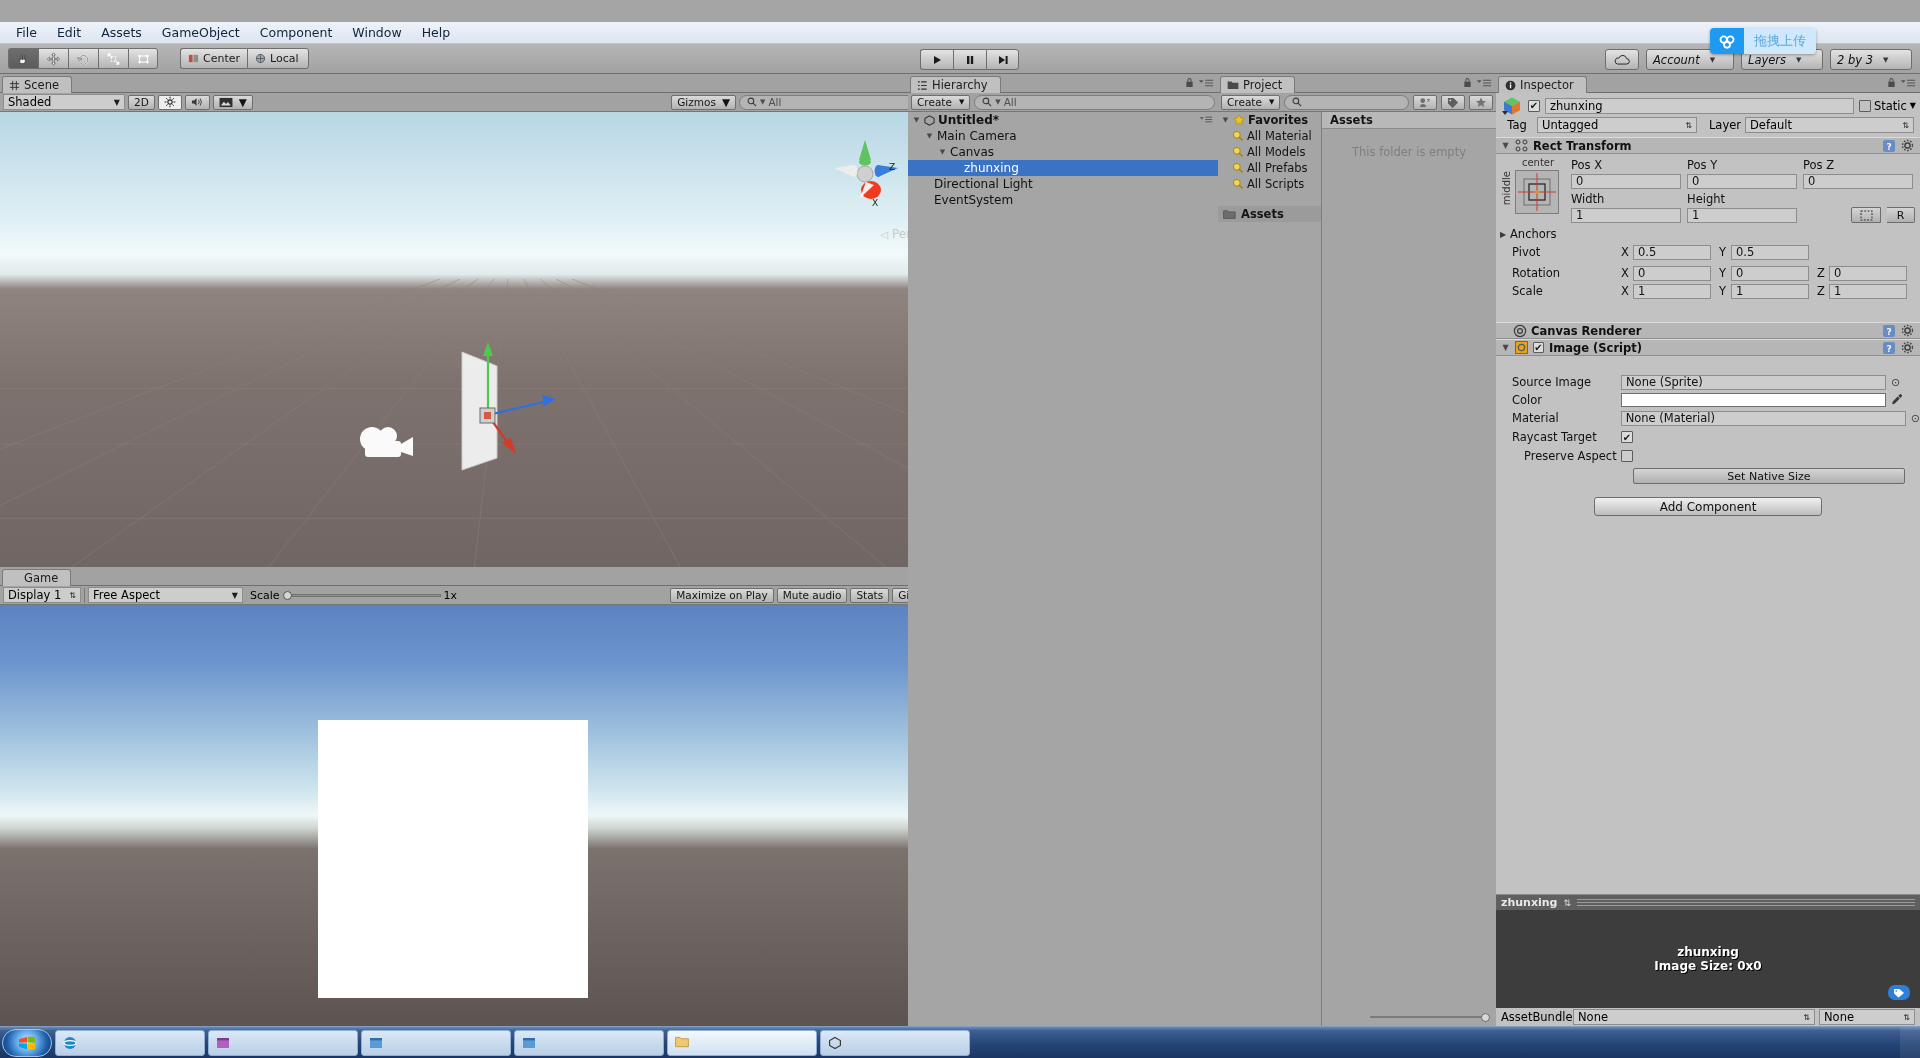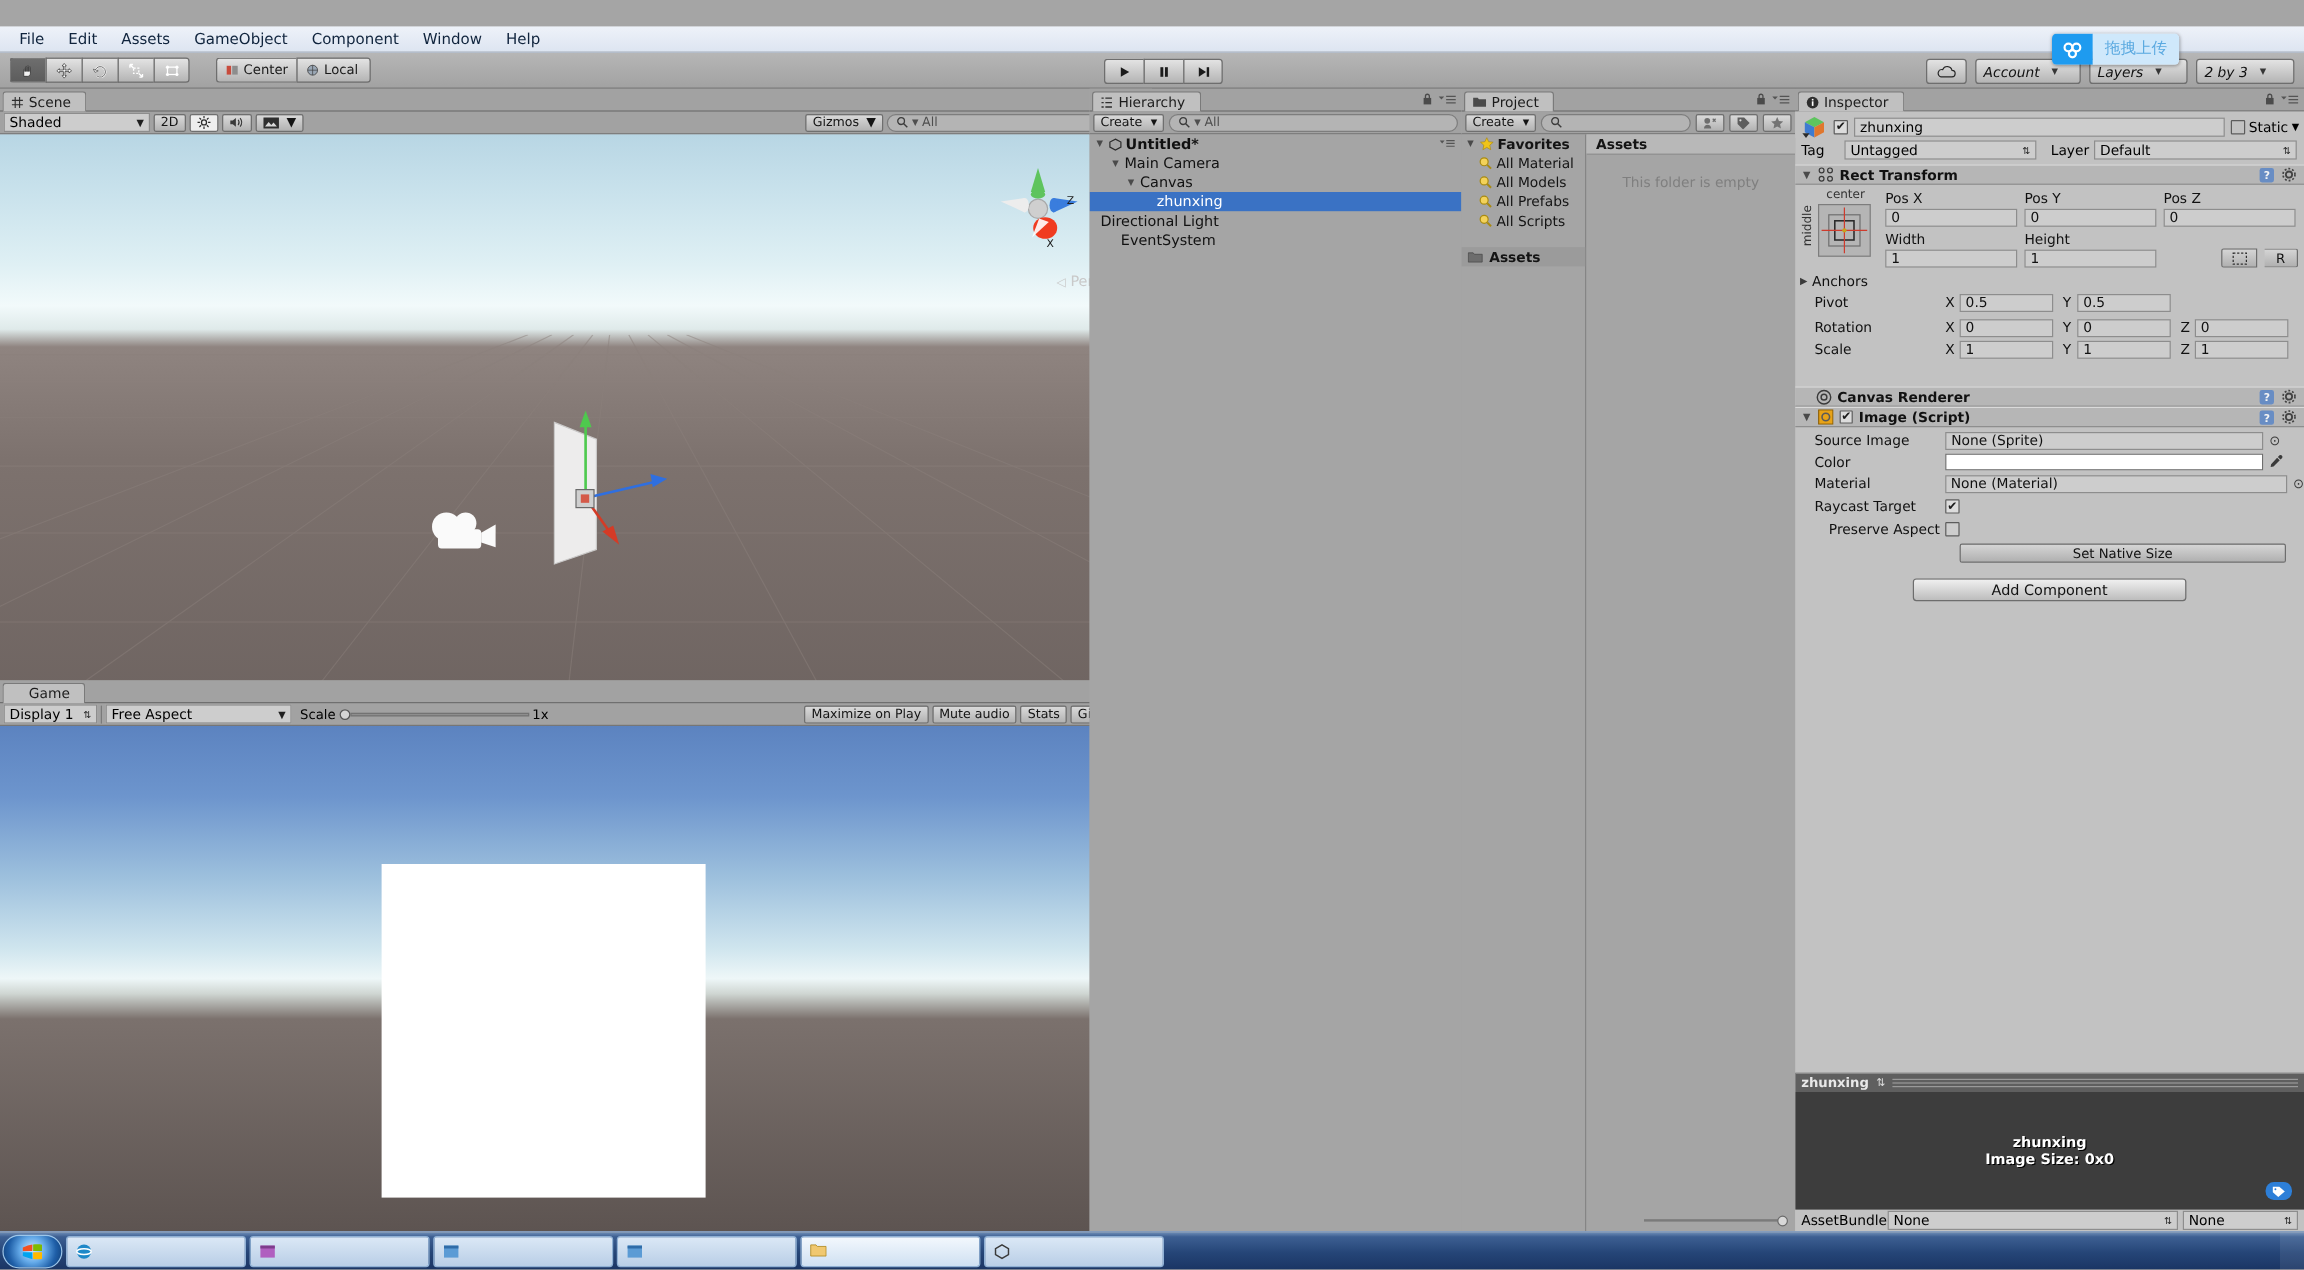--- a/index.html
+++ b/index.html
@@ -662,21 +662,21 @@
         <span class="tri">▼</span>
         <span>Main Camera</span>
       </div>
       <div class="trow" style="padding-left:30px">
         <span class="tri">▼</span>
         <span>Canvas</span>
       </div>
       <div class="trow selected" style="padding-left:56px">
         <span>zhunxing</span>
       </div>
-      <div class="trow" style="padding-left:9px">
+      <div class="trow" style="padding-left:26px">
         <span>Directional Light</span>
       </div>
       <div class="trow" style="padding-left:26px">
         <span>EventSystem</span>
       </div>
     </div>
   </div>
 
   <div class="panel" id="project-panel">
     <div class="panel-tabrow">
@@ -830,21 +830,21 @@
           <span>zhunxing</span>
         </span>
         <span class="static-wrap">
           <span class="cb" style="background:#c2c2c2"></span>
           <span>Static</span>
           <span class="sarr" style="font-size:8px">▼</span>
         </span>
       </div>
 
       <div class="taglayer">
-        <span style="width:32px;text-align:left">Tag</span>
+        <span style="width:32px;text-align:center">Tag</span>
         <span class="sel" style="width:160px">
           <span>Untagged</span>
           <span class="sarr">⇅</span>
         </span>
         <span style="width:40px;text-align:right">Layer</span>
         <span class="sel" style="flex:1;margin-right:2px">
           <span>Default</span>
           <span class="sarr">⇅</span>
         </span>
       </div>
@@ -1023,21 +1023,21 @@
             </svg>
         </span>
         <span class="gear-ico">
           <svg width="14" height="14" viewBox="0 0 14 14">
               <circle cx="6.5" cy="6.5" r="2.6" fill="none" stroke="#2e2e2e" stroke-width="1.5"></circle>
               <circle cx="6.5" cy="6.5" r="5" fill="none" stroke="#2e2e2e" stroke-width="1.4" stroke-dasharray="1.6 1.6"></circle>
             </svg>
         </span>
       </div>
 
-      <div class="rowline" style="margin-top:3px">
+      <div class="rowline" style="margin-top:18px">
         <span class="lbl">Source Image</span>
         <span class="field" style="width:265px">
           <span>None (Sprite)</span>
         </span>
         <span style="margin-left:5px;font-size:11px;color:#3b3b3b">⊙</span>
       </div>
 
       <div class="rowline" style="margin-top:2px">
         <span class="lbl">Color</span>
         <span class="white-swatch" style="width:265px"></span>

